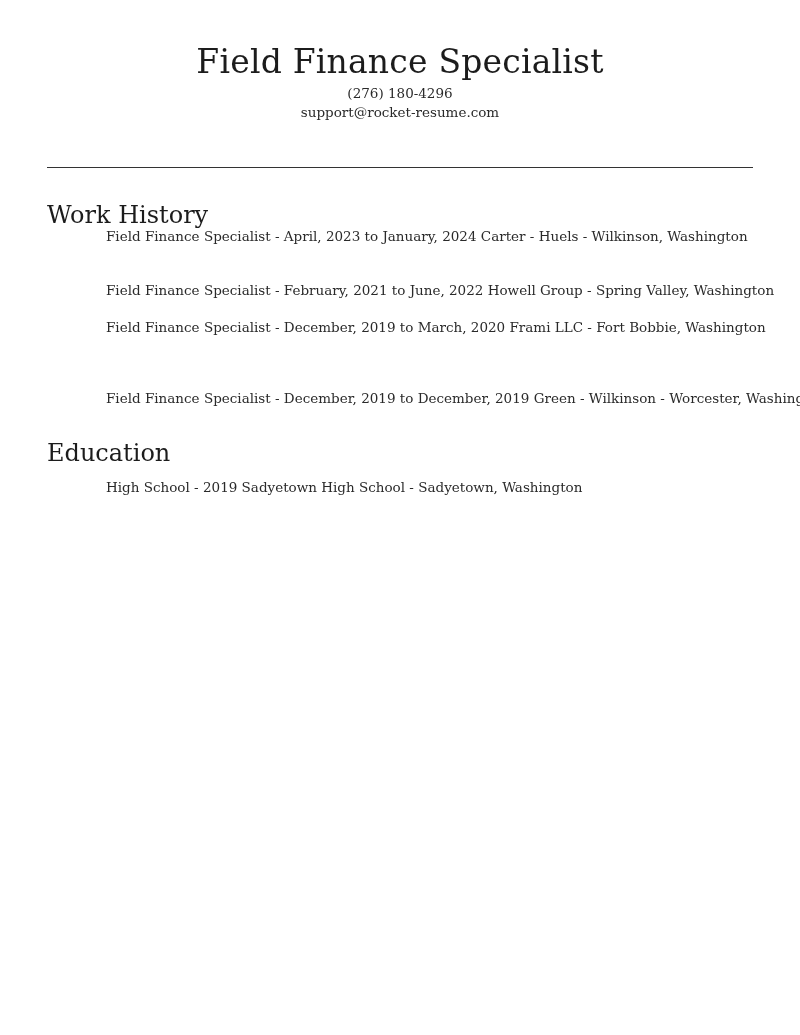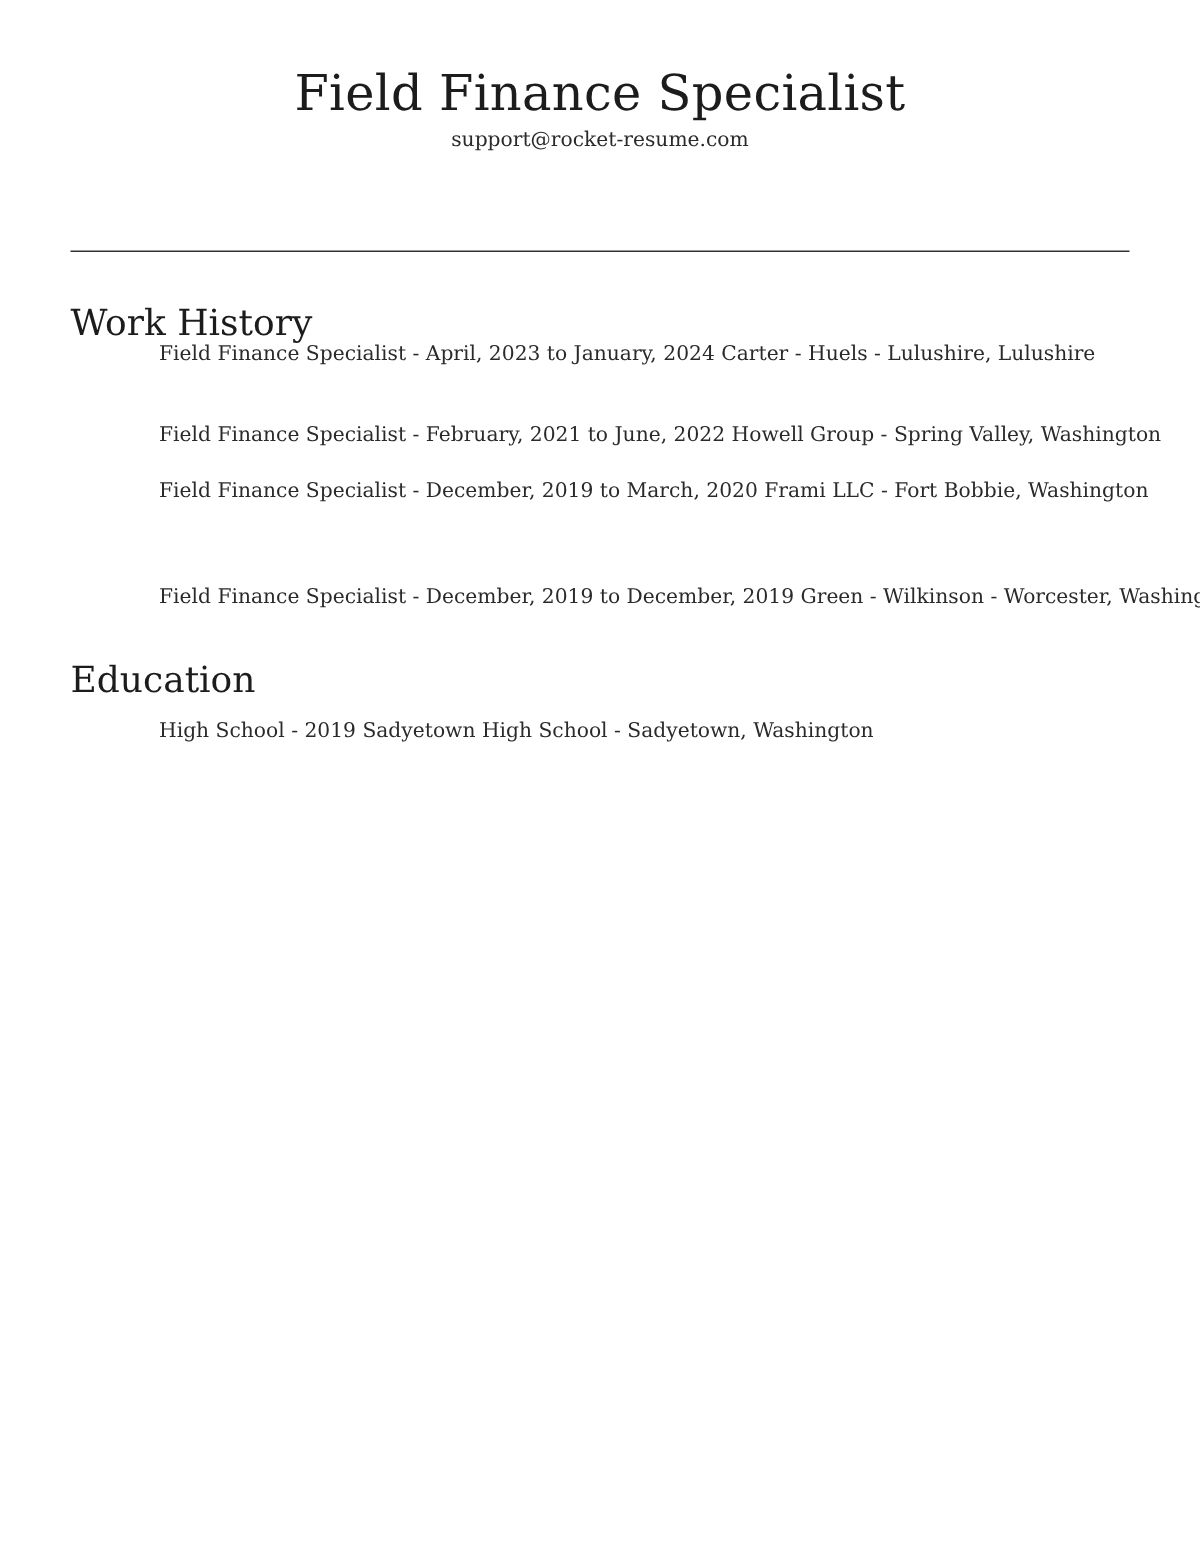--- a/index.html
+++ b/index.html
@@ -17,31 +17,32 @@
     .entry { position: absolute; left: 106px; font-size: 13.5px; line-height: 19px; color: #2a2a2a; white-space: nowrap; }
     .entry span { display: inline; }
     .row { display: block; }
   </style>
 </head>
 <body>
 
 <div class="header">
   <h1 class="title">Field Finance Specialist</h1>
   <div class="contact">
+    <span class="contact-line">(276) 180-4296</span>
     <span class="contact-line">support@rocket-resume.com</span>
   </div>
 </div>
 
 <div class="rule"></div>
 
 <h2 class="section-title" style="top:200px;">Work History</h2>
 
 <div class="entry" style="top:227px;">
   <span class="row"><span>Field Finance Specialist</span><span> - </span><span>April, 2023 to January, 2024</span></span>
-  <span class="row"><span>Carter - Huels</span><span> - </span><span>Lulushire, Lulushire</span></span>
+  <span class="row"><span>Carter - Huels</span><span> - </span><span>Wilkinson, Washington</span></span>
 </div>
 
 <div class="entry" style="top:281px;">
   <span class="row"><span>Field Finance Specialist</span><span> - </span><span>February, 2021 to June, 2022</span></span>
   <span class="row"><span>Howell Group</span><span> - </span><span>Spring Valley, Washington</span></span>
 </div>
 
 <div class="entry" style="top:318px;">
   <span class="row"><span>Field Finance Specialist</span><span> - </span><span>December, 2019 to March, 2020</span></span>
   <span class="row"><span>Frami LLC</span><span> - </span><span>Fort Bobbie, Washington</span></span>

